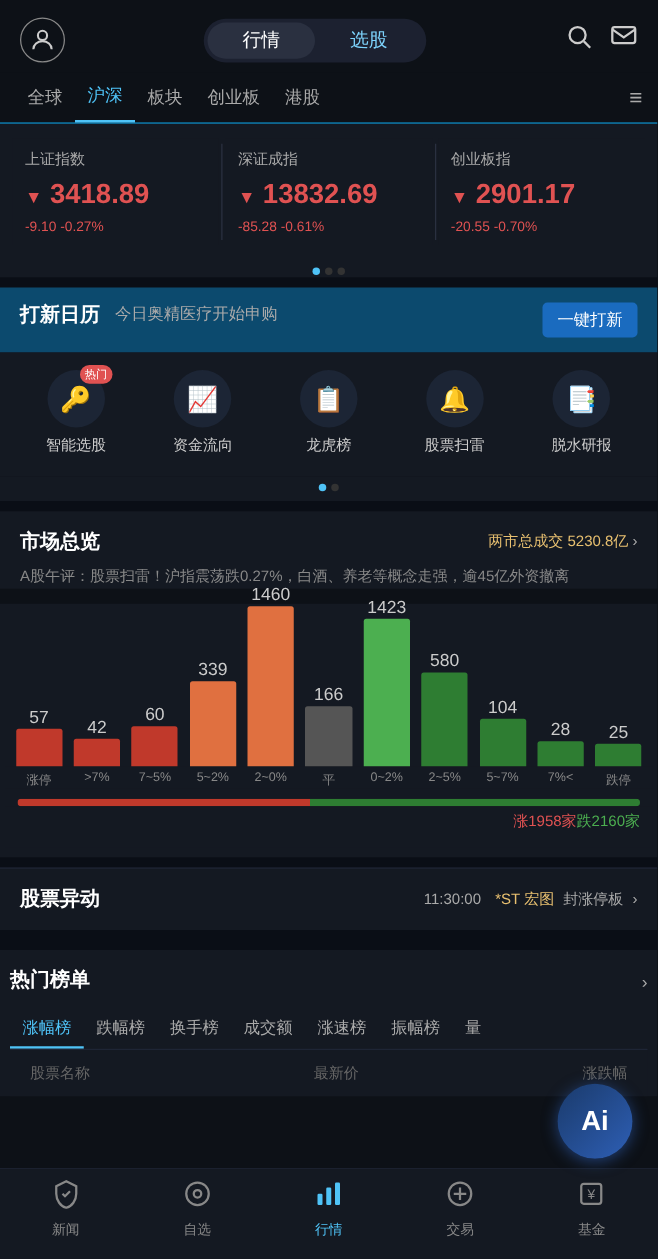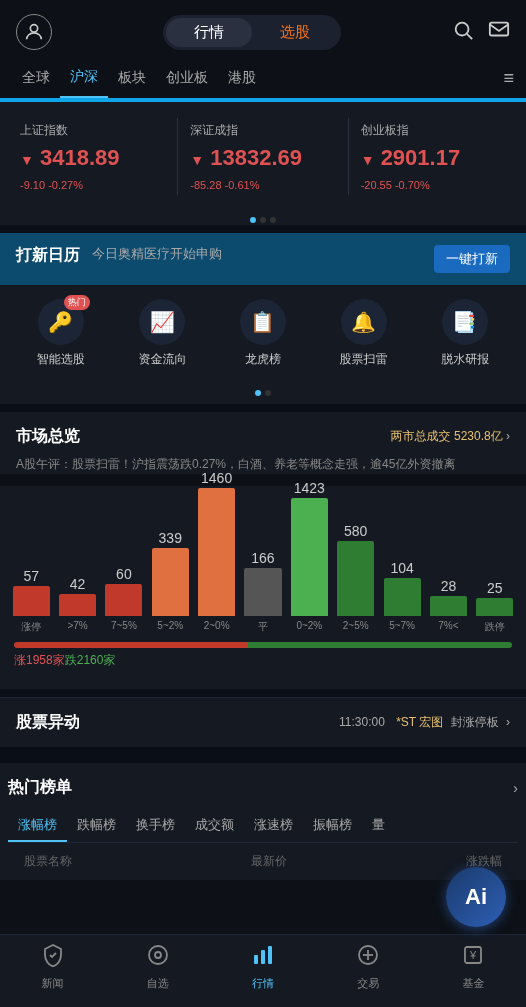--- a/index.html
+++ b/index.html
@@ -32,40 +32,40 @@
       display: flex;
       background: #1c2130;
       border-radius: 20px;
       overflow: hidden;
       padding: 3px;
     }
     .tab-toggle-item {
       padding: 5px 28px;
       border-radius: 16px;
       font-size: 15px;
-      color: #f97316;
+      color: #7dd3fc;
       cursor: pointer;
     }
     .tab-toggle-item.active {
       background: #2a3040;
       color: #fff;
     }
     .header-icons {
       display: flex; gap: 14px; align-items: center;
     }
     .header-icon {
       font-size: 20px; color: #ccc; cursor: pointer;
     }
 
     
     .nav-tabs {
       display: flex;
       align-items: center;
       padding: 0 12px;
-      border-bottom: 4px solid #0ea5e9;
+      border-bottom: 1px solid #0ea5e9;
       background: #0d1117;
     }
     .nav-tab {
       padding: 10px 10px;
       font-size: 14px;
       color: #aaa;
       cursor: pointer;
       white-space: nowrap;
     }
     .nav-tab.active {
@@ -263,21 +263,21 @@
       height: 6px;
       border-radius: 3px;
       overflow: hidden;
     }
     .rise-section { background: #c0392b; }
     .fall-section { background: #2e7d32; }
 
     
     .rise-fall-labels {
       display: flex;
-      justify-content: flex-start;
+      justify-content: flex-end;
       padding: 4px 10px 12px;
       background: #141922;
     }
     .rise-label { font-size: 12px; color: #e05252; }
     .fall-label { font-size: 12px; color: #4caf50; }
 
     
     .stock-anomaly {
       background: #141922;
       display: flex;

